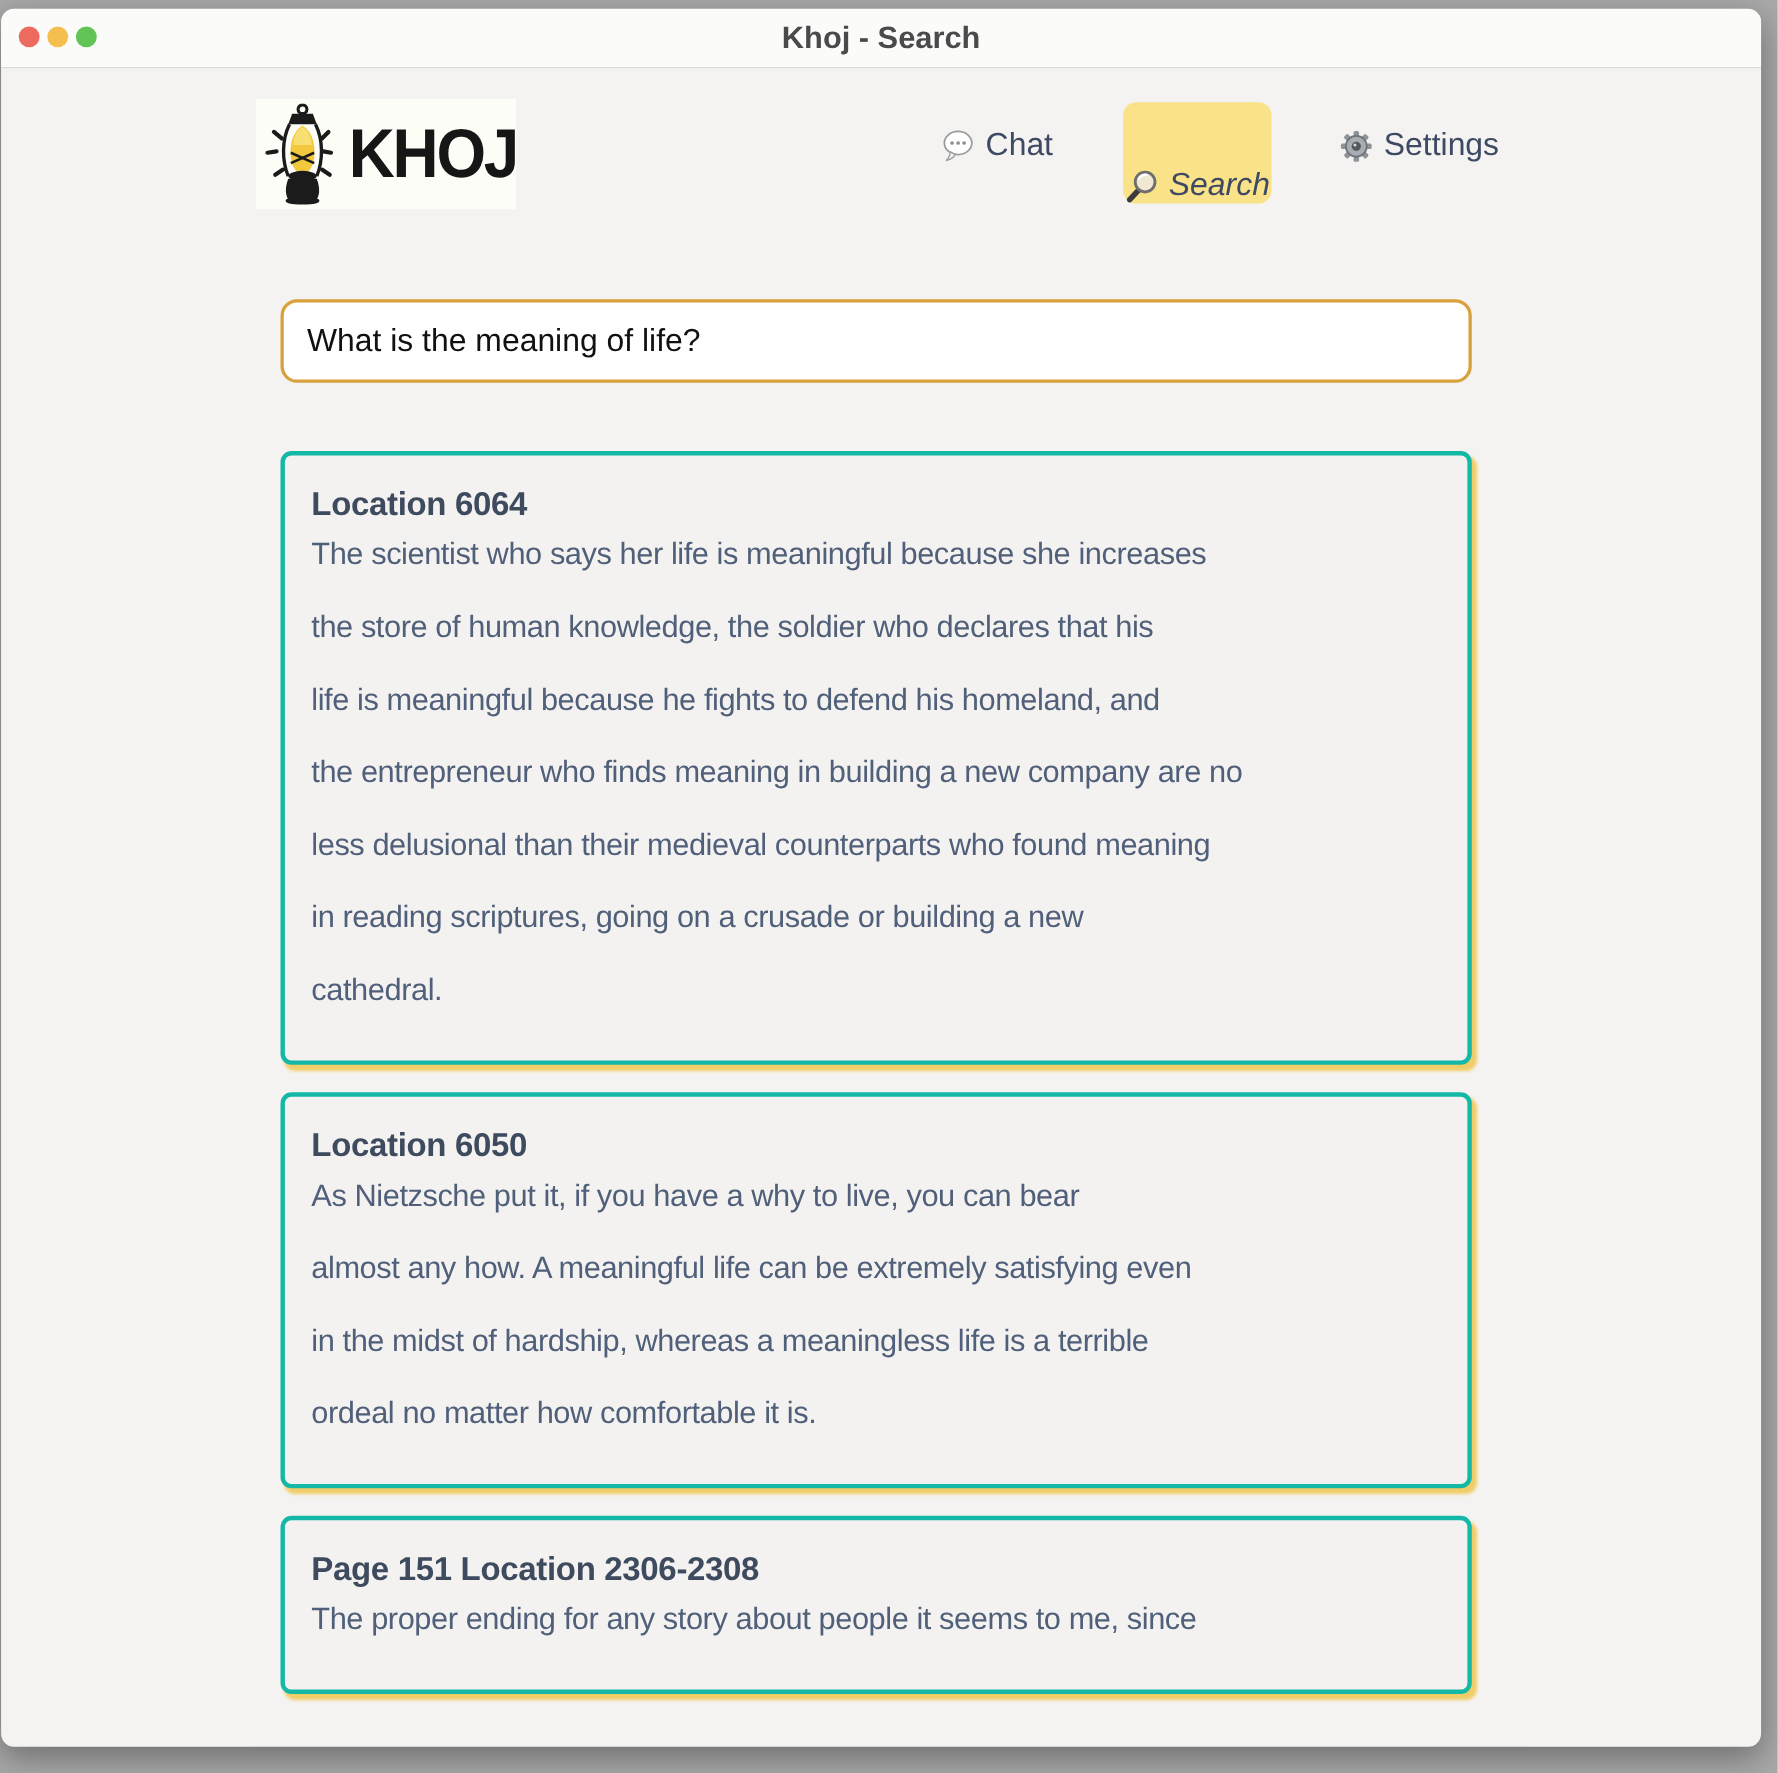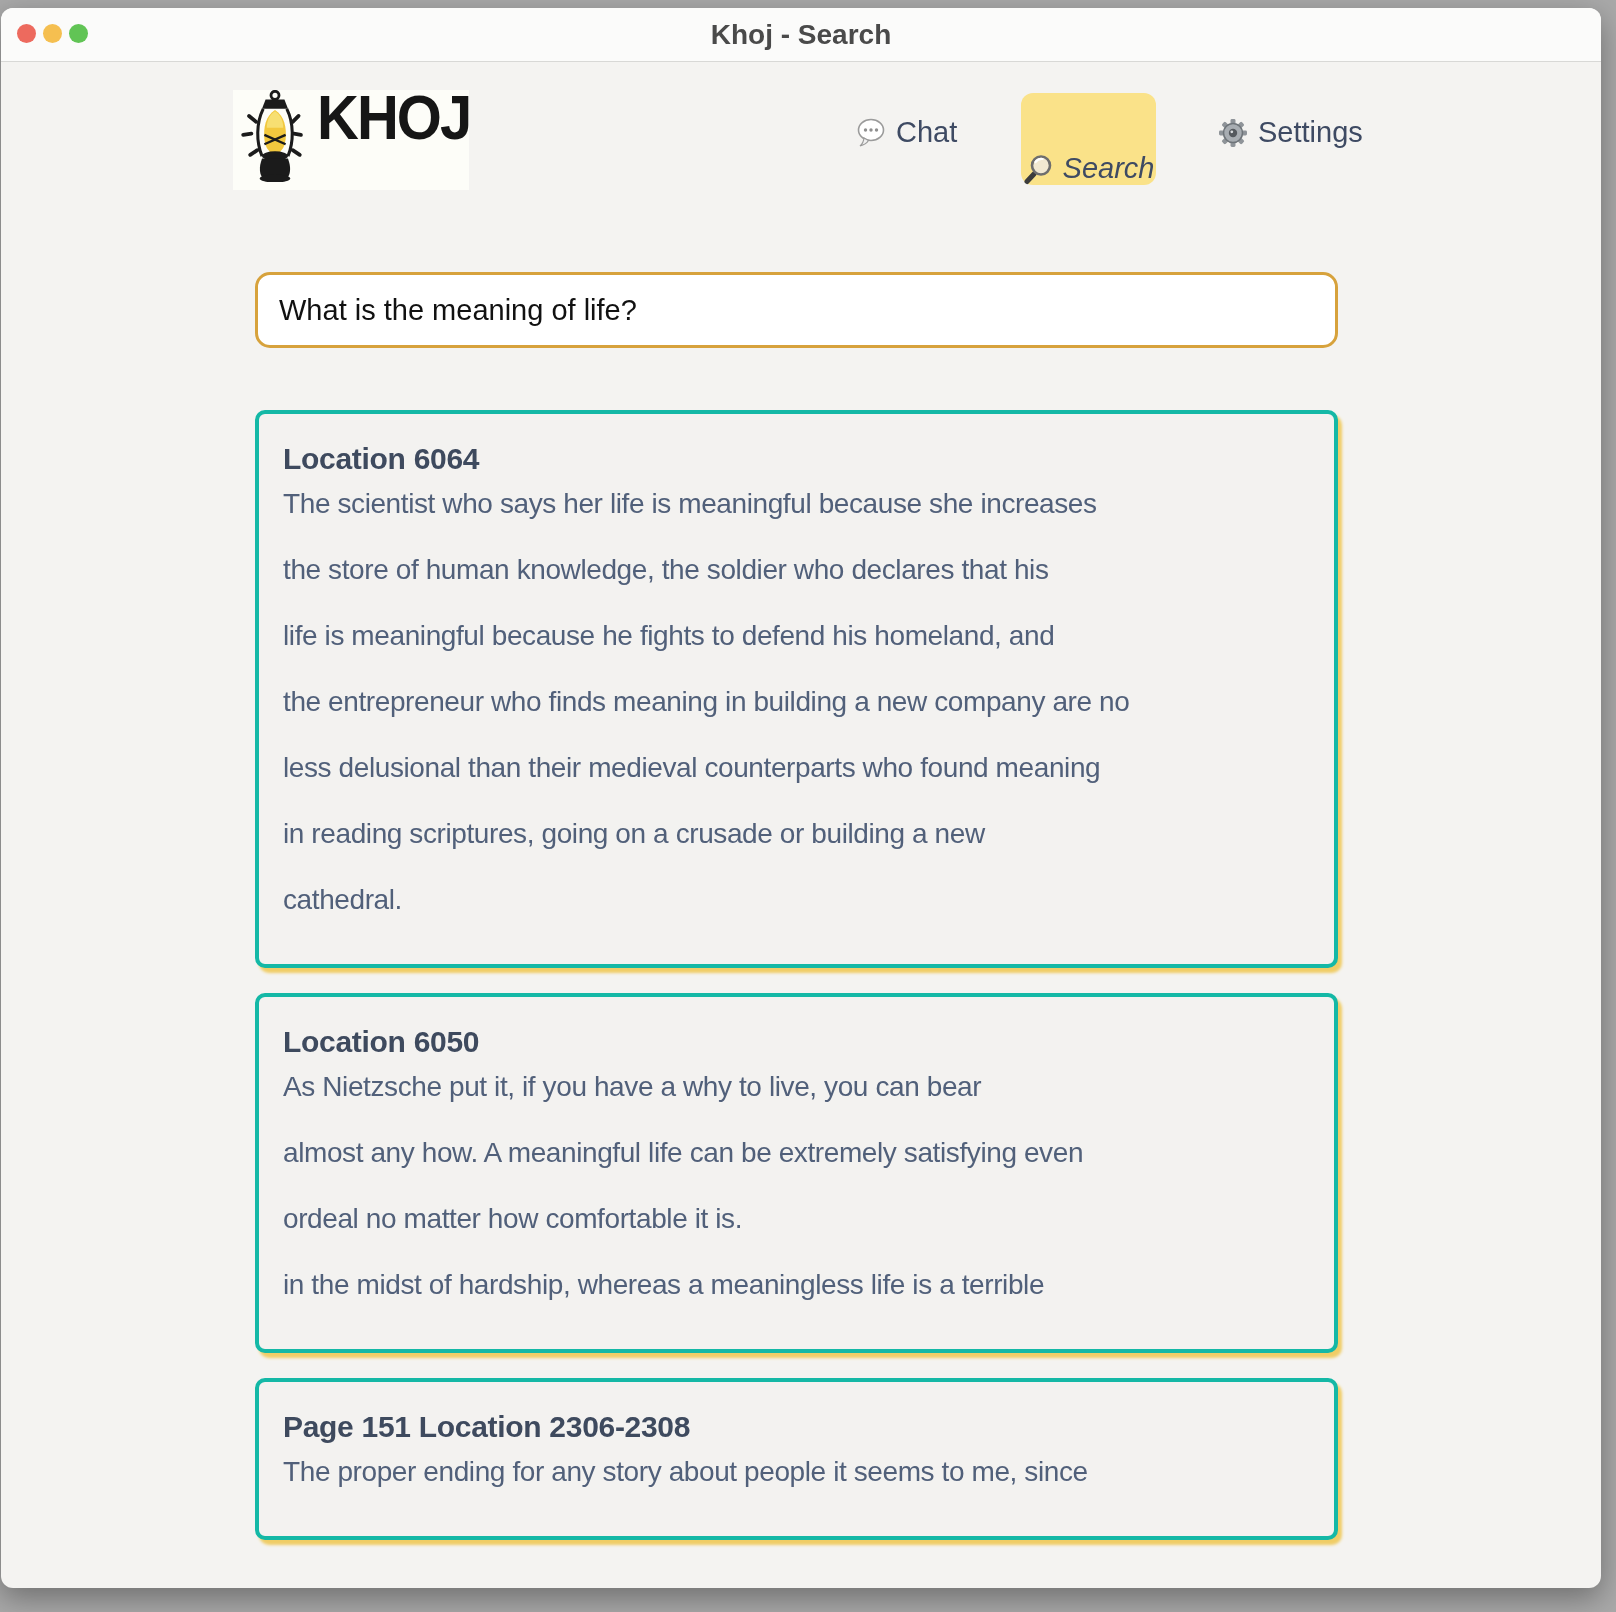--- a/index.html
+++ b/index.html
@@ -23,21 +23,21 @@
   }
   .traffic{position:absolute;left:16px;top:16px;display:flex;gap:7px;}
   .traffic .dot{width:19px;height:19px;border-radius:50%;}
   .dot.red{background:#ed6a5e;}
   .dot.yellow{background:#f5bf50;}
   .dot.green{background:#61c455;}
   .win-title{font-size:28px;font-weight:bold;color:#4a4a4a;}
   
   .logo{
     position:absolute;left:232px;top:82px;width:236px;height:100px;
-    background:#fdfdf8;display:flex;gap:6px;
+    background:#fdfdf8;display:flex;align-items:center;gap:6px;
     padding:0 6px;box-sizing:border-box;
   }
   .logo-text{
     font-size:58px;font-weight:bold;color:#161616;
     letter-spacing:-2px;transform:scaleY(1.08);line-height:1;
   }
   .nav-item{
     position:absolute;display:flex;align-items:center;gap:9px;
     font-size:29px;color:#3e4a63;cursor:pointer;
   }
@@ -185,22 +185,22 @@
       <p>the entrepreneur who finds meaning in building a new company are no</p>
       <p>less delusional than their medieval counterparts who found meaning</p>
       <p>in reading scriptures, going on a crusade or building a new</p>
       <p>cathedral.</p>
     </div>
 
     <div class="card">
       <h3>Location 6050</h3>
       <p>As Nietzsche put it, if you have a why to live, you can bear</p>
       <p>almost any how. A meaningful life can be extremely satisfying even</p>
+      <p>in the midst of hardship, whereas a meaningless life is a terrible</p>
       <p>ordeal no matter how comfortable it is.</p>
-      <p>in the midst of hardship, whereas a meaningless life is a terrible</p>
     </div>
 
     <div class="card">
       <h3>Page 151 Location 2306-2308</h3>
       <p>The proper ending for any story about people it seems to me, since</p>
     </div>
 
   </div>
 </div>
 

